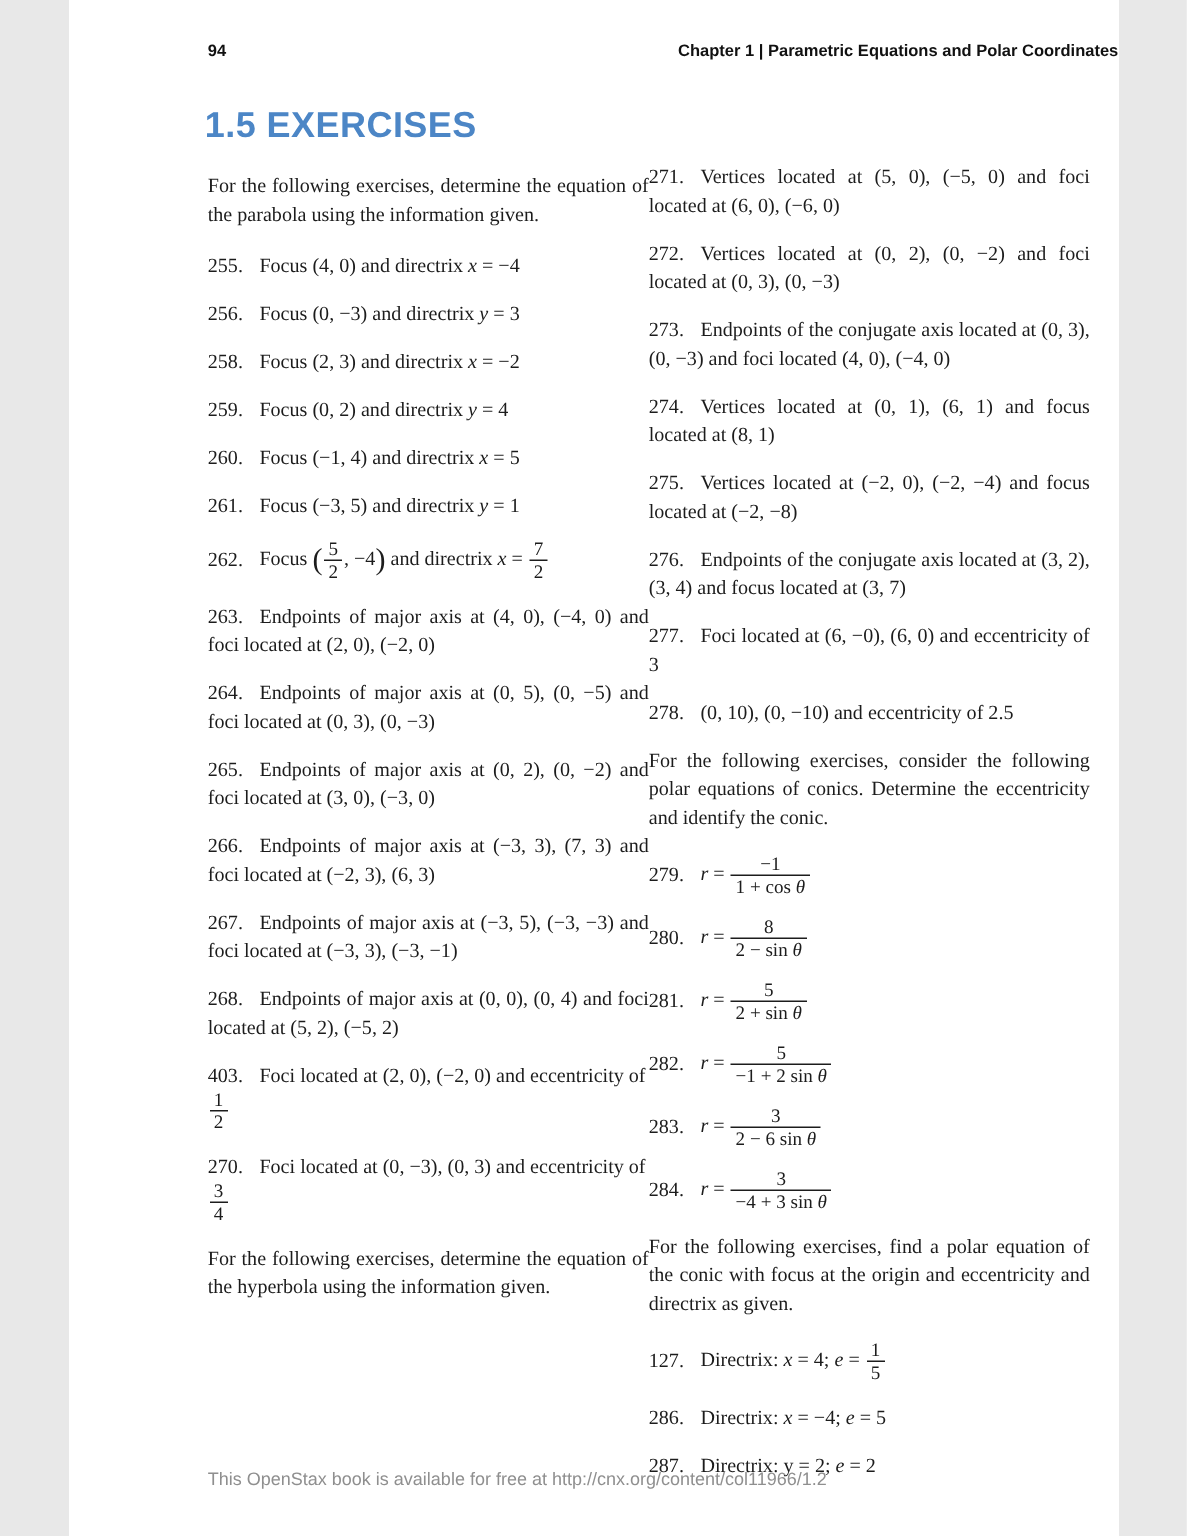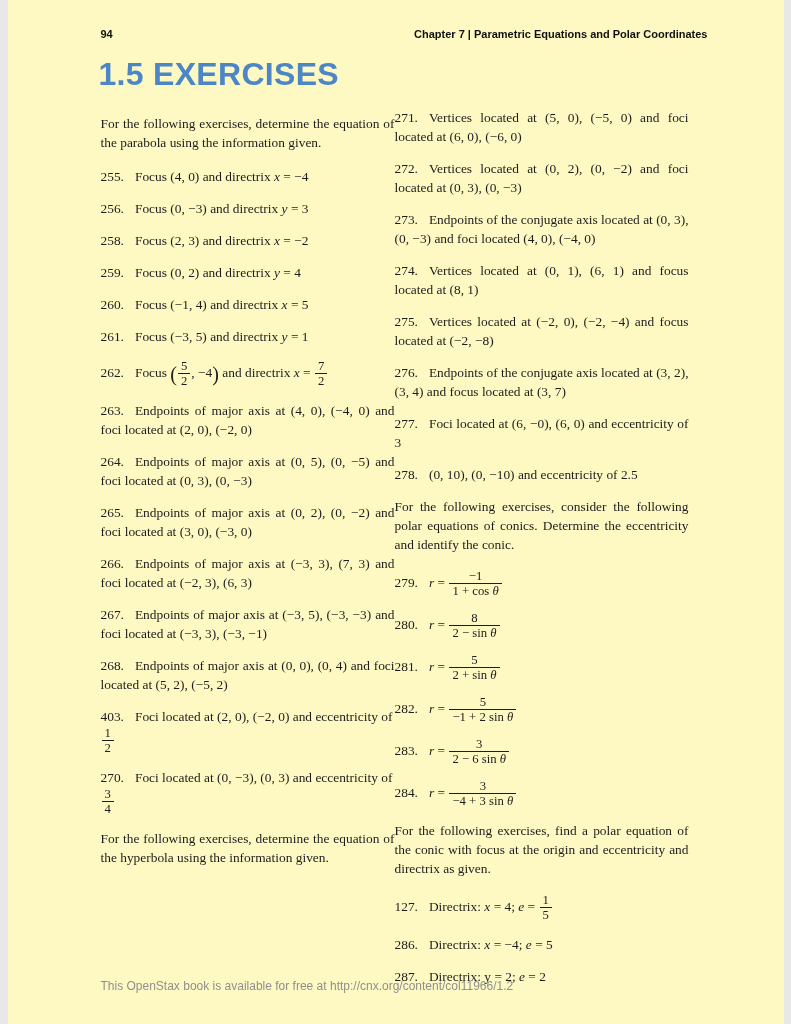--- a/index.html
+++ b/index.html
@@ -1,34 +1,34 @@
 <!DOCTYPE html>
 <html><head>
 <meta charset="utf-8">
 <style>
   html,body{margin:0;padding:0;background:#e8e8e8;}
   .page{
     position:relative;
-    width:776px;height:1024px;
-    background:#fef9c3;
+    width:700px;height:1024px;
+    background:#ffffff;
     margin:0 auto;
     font-family:"Liberation Serif", serif;
     color:#1c1c1c;
     overflow:hidden;
   }
   .header{
     position:absolute;top:28px;left:93px;width:607px;
     display:flex;justify-content:space-between;align-items:baseline;
     font-family:"Liberation Sans", sans-serif;
     font-weight:bold;font-size:11px;color:#111;
   }
   .page-title{
-    position:absolute;top:56px;left:91px;
+    position:absolute;top:70px;left:91px;
     font-family:"Liberation Sans", sans-serif;
-    font-weight:bold;font-size:32px;letter-spacing:0.3px;
+    font-weight:bold;font-size:24px;letter-spacing:0.3px;
   }
   .columns{
     position:absolute;top:108px;left:93px;width:609px;
     display:flex;
   }
   .col{
     width:294px;
     font-size:13.4px;line-height:19px;
     text-align:justify;
   }
@@ -50,21 +50,21 @@
     font-size:12px;
   }
 </style>
 </head>
 <body>
 
 <div class="page">
 
   <div class="header">
     <span>94</span>
-    <span>Chapter 7 | Parametric Equations and Polar Coordinates</span>
+    <span>Chapter 1 | Parametric Equations and Polar Coordinates</span>
   </div>
 
   <div class="page-title" style="color: rgb(76, 134, 198);">1.5 EXERCISES</div>
 
   <div class="columns">
     <div class="col">
         <div class="intro">For the following exercises, determine the equation of the parabola using the information given.</div>
         <div class="exercise"><span class="num">255.</span><span>Focus (4, 0) and directrix </span><span class="var">x</span><span> = −4</span></div>
         <div class="exercise"><span class="num">256.</span><span>Focus (0, −3) and directrix </span><span class="var">y</span><span> = 3</span></div>
         <div class="exercise"><span class="num">258.</span><span>Focus (2, 3) and directrix </span><span class="var">x</span><span> = −2</span></div>

